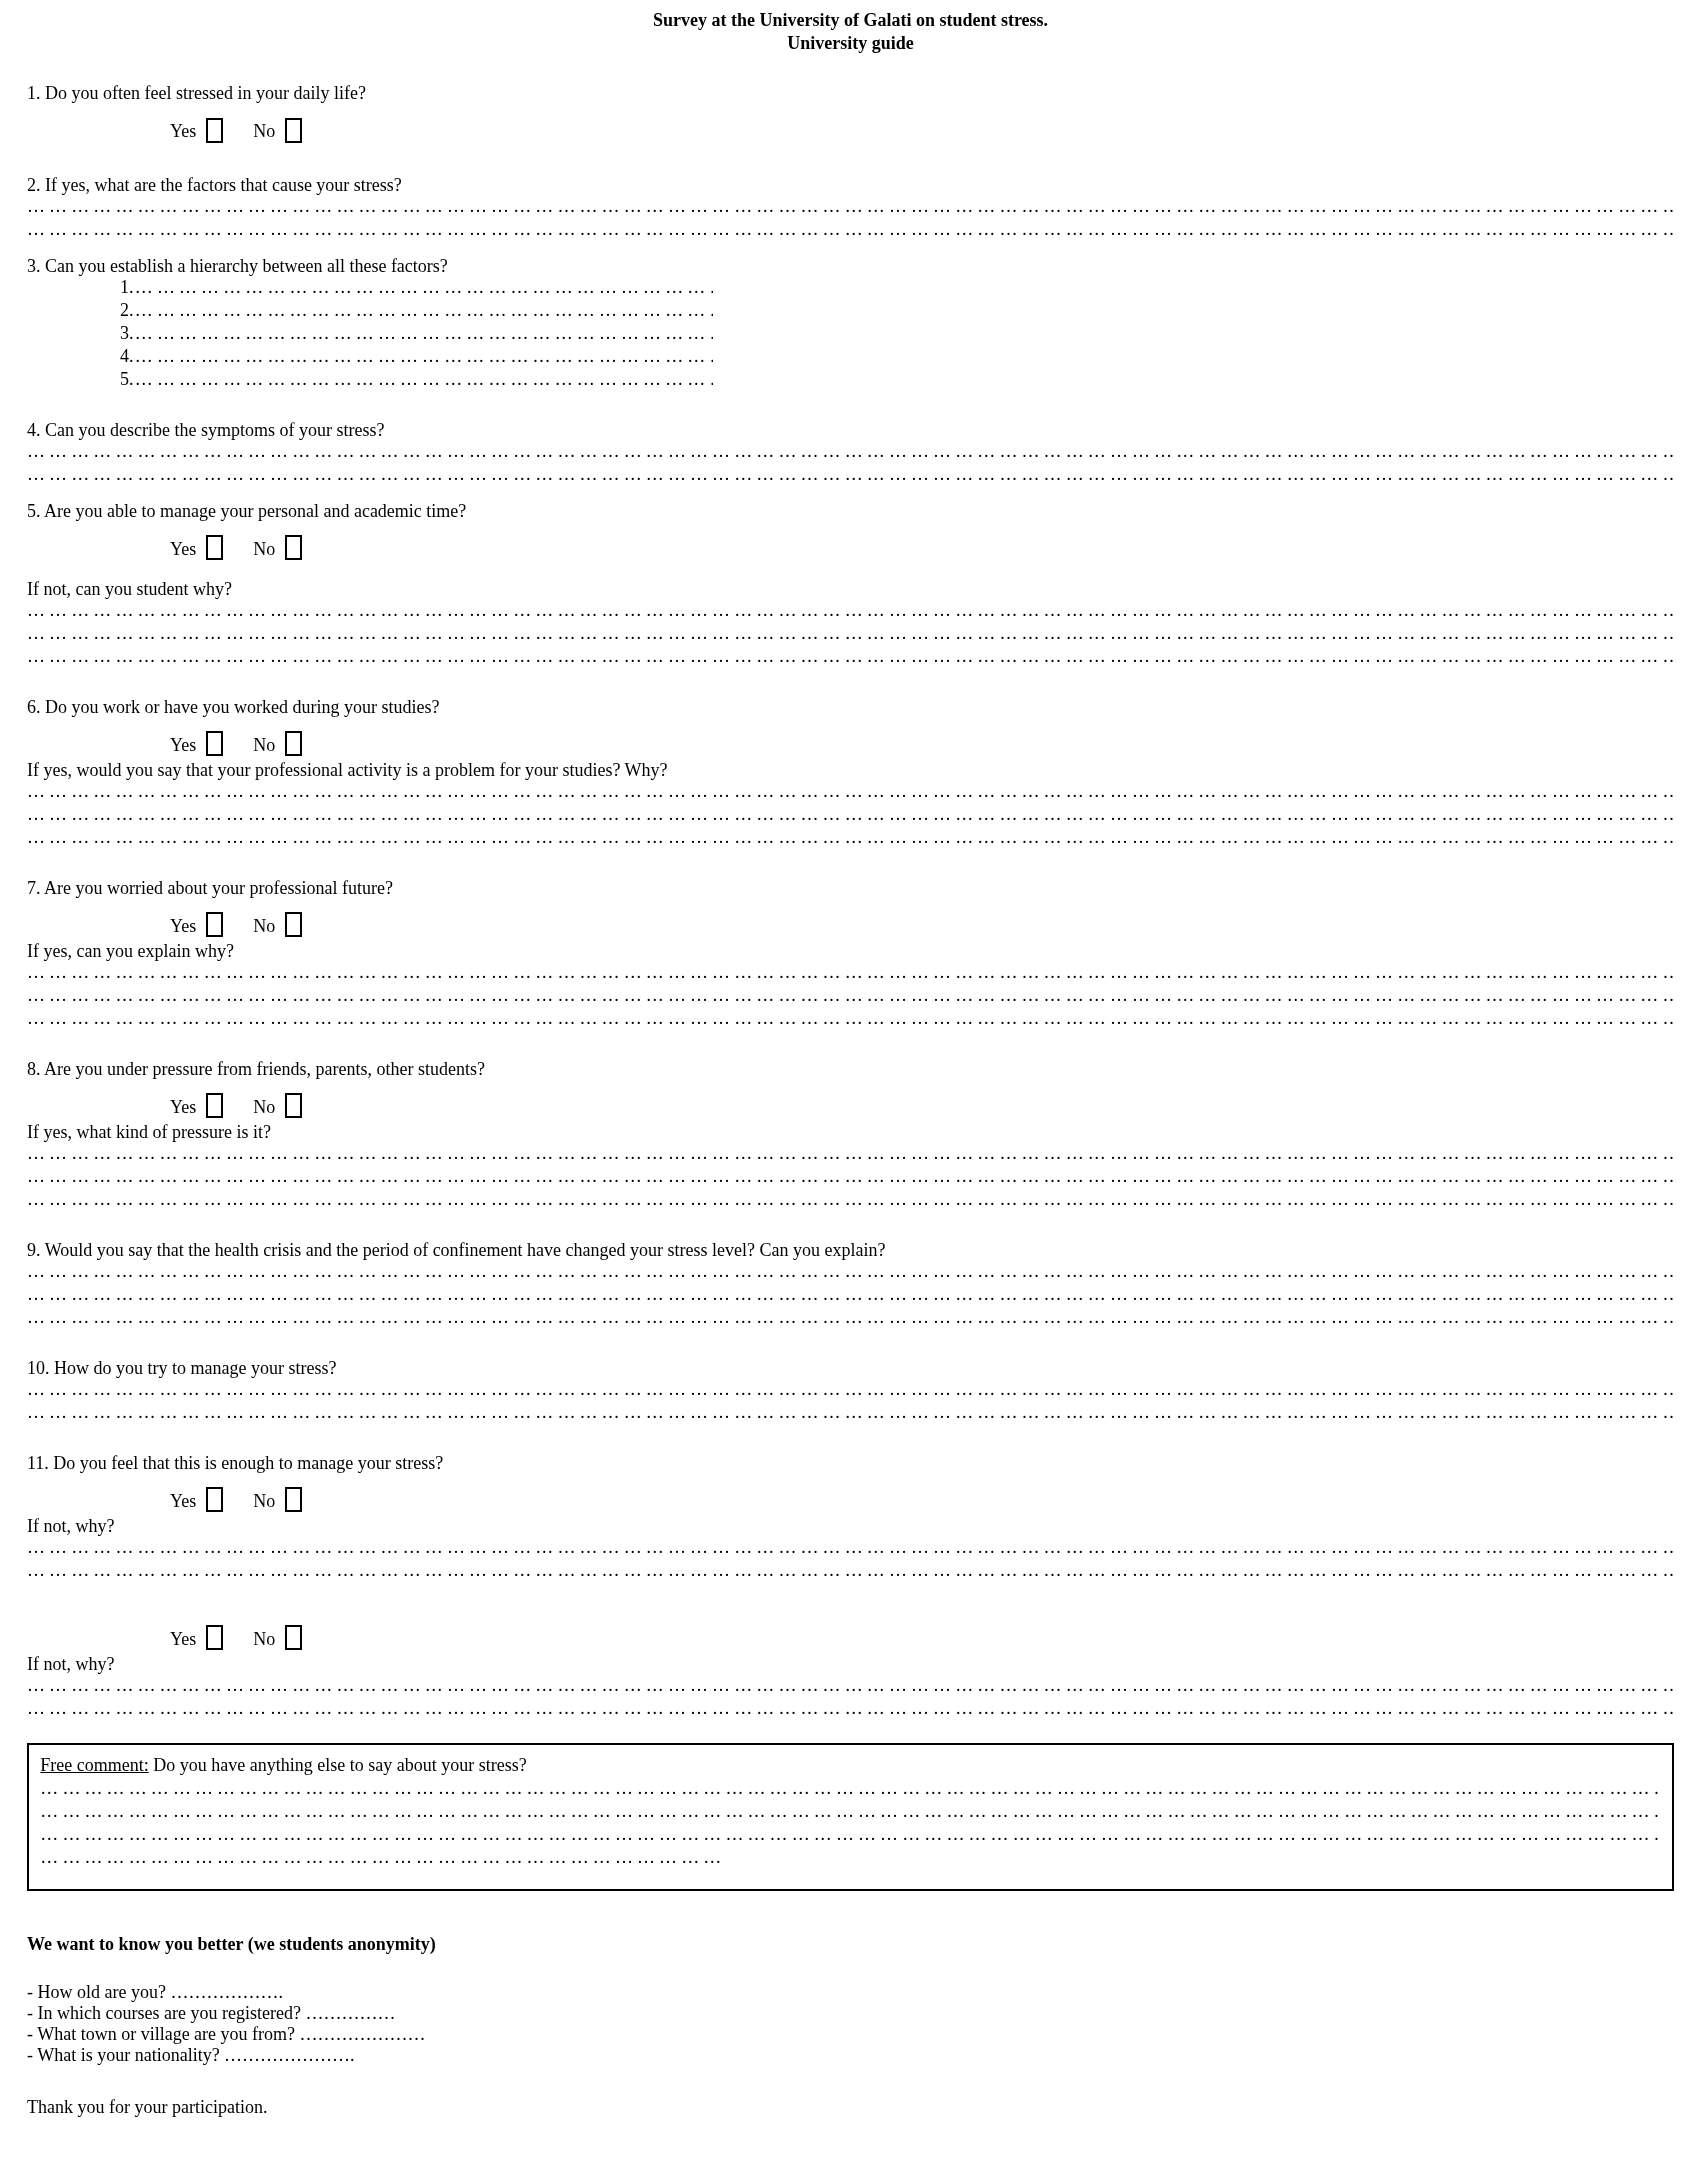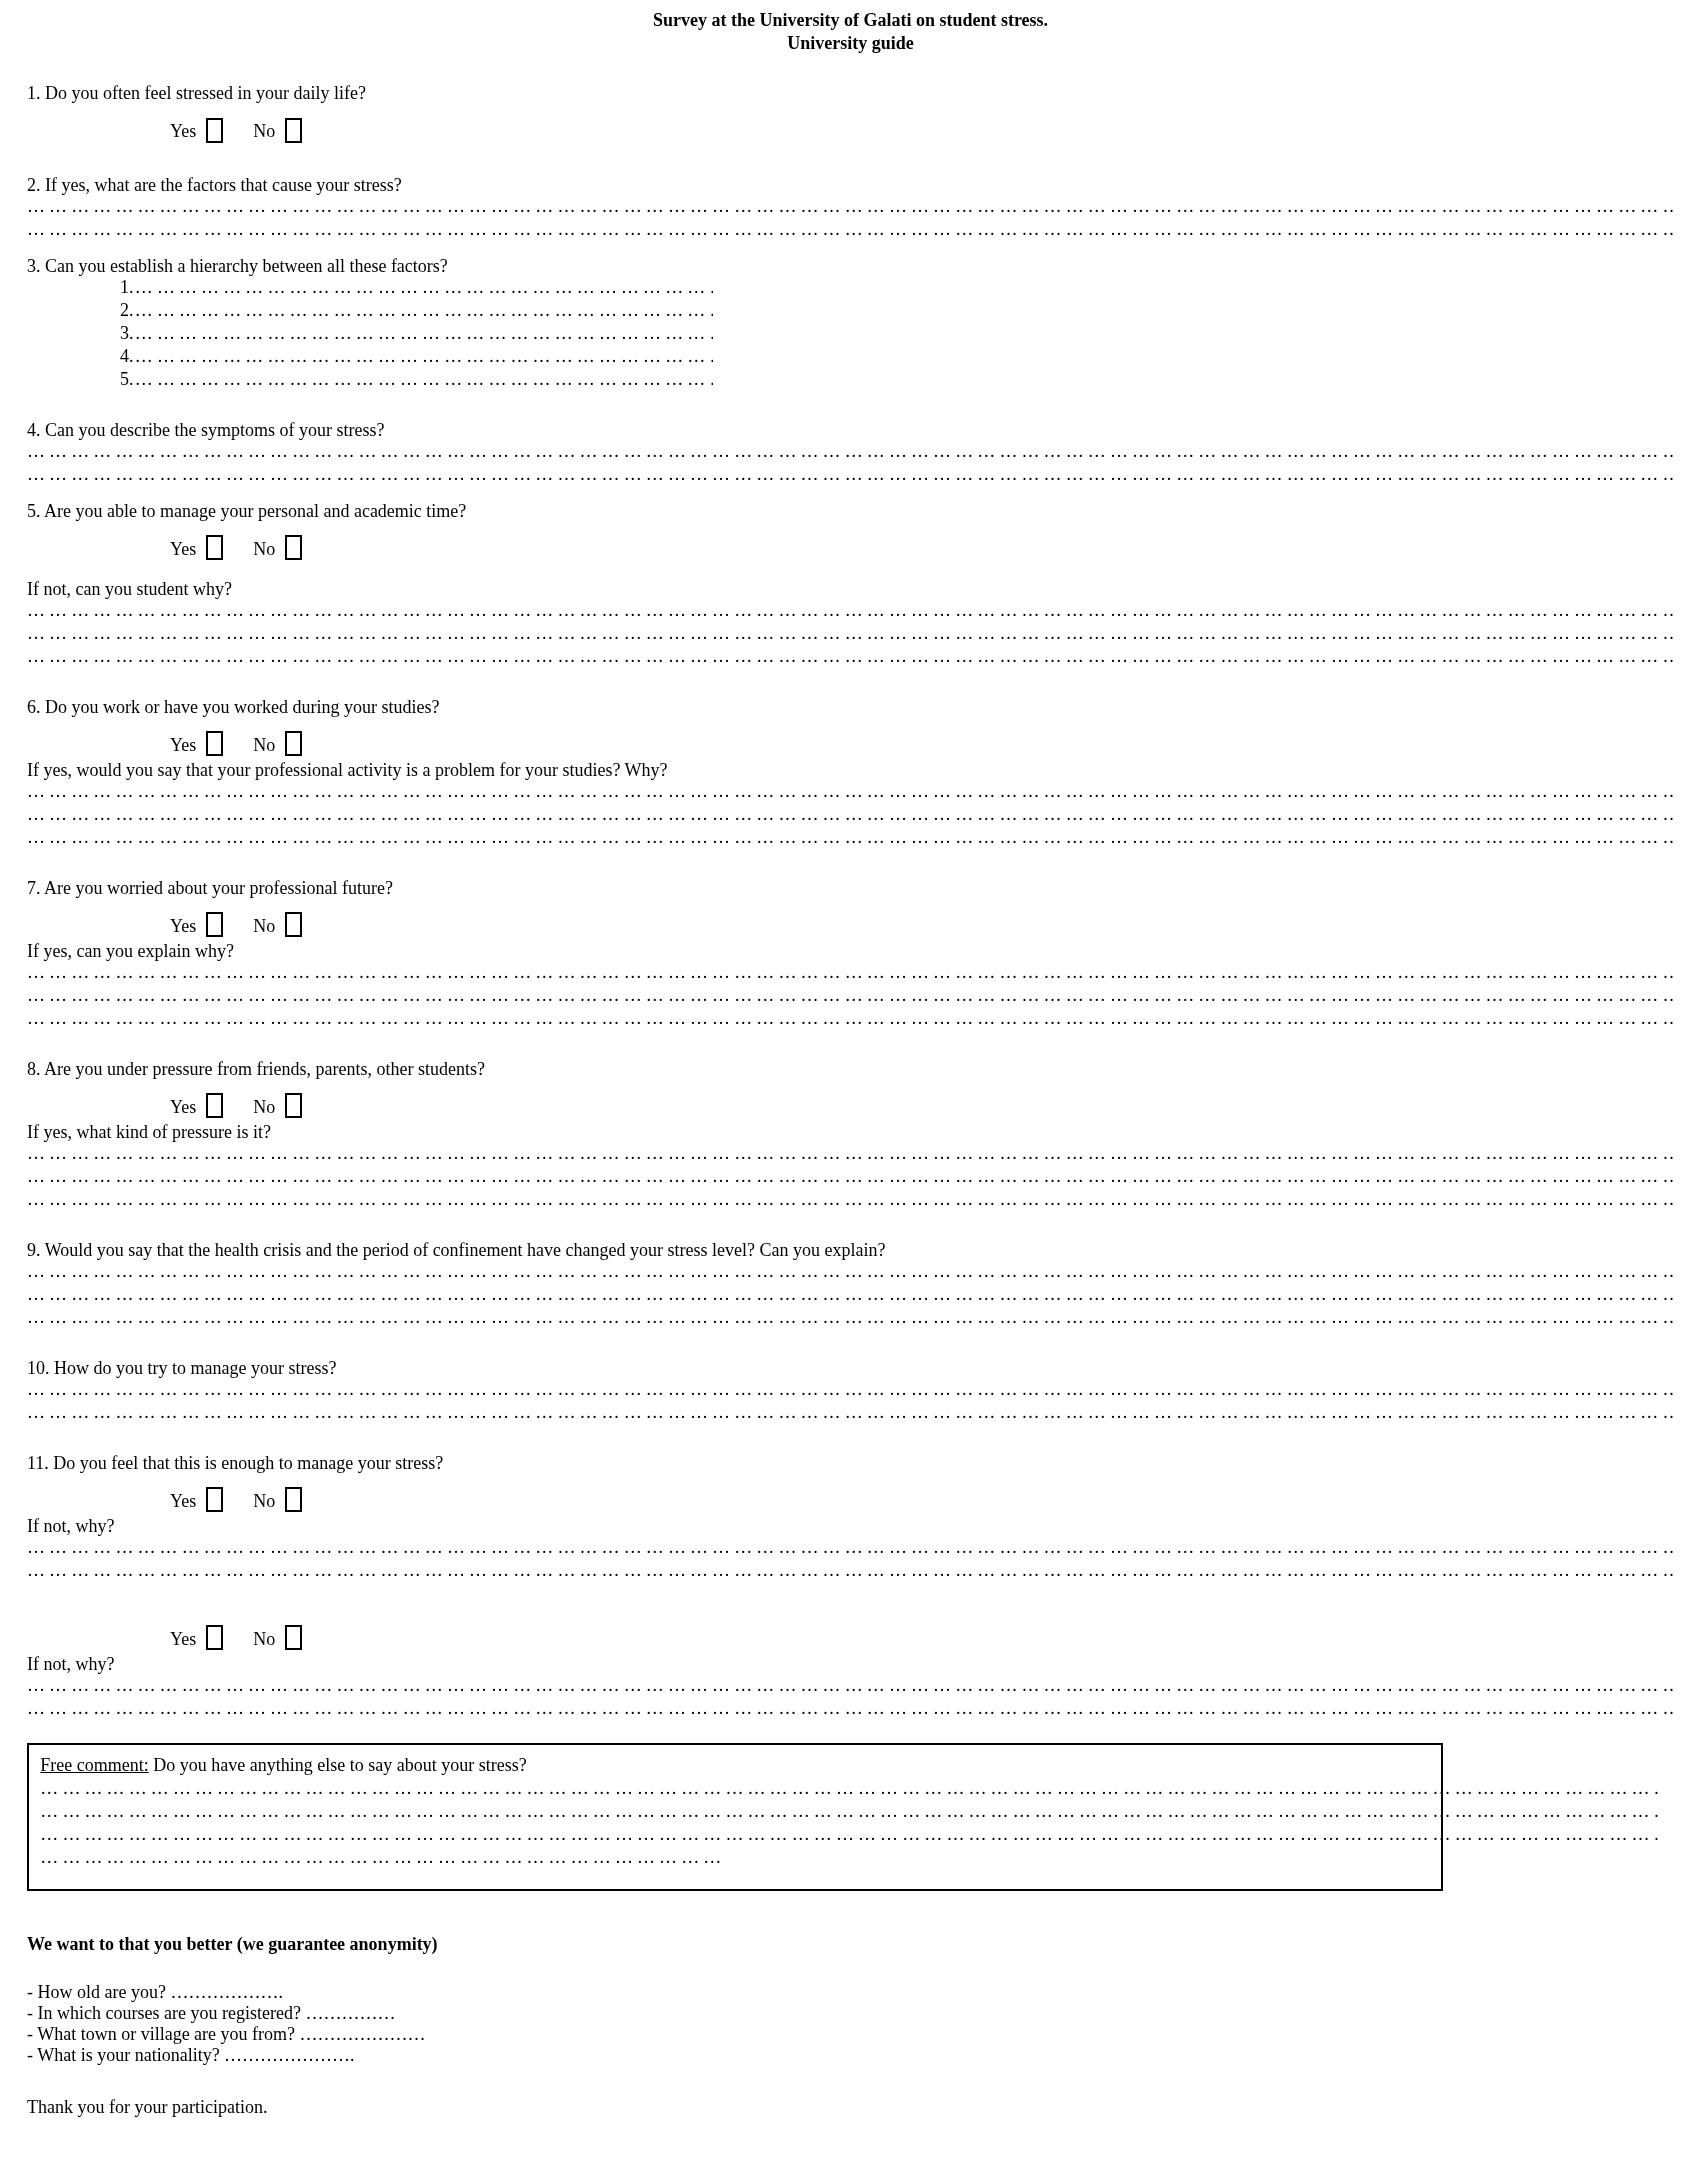--- a/index.html
+++ b/index.html
@@ -111,21 +111,21 @@
     letter-spacing: 4.1px;
     white-space: nowrap;
     overflow: hidden;
     width: 578px;
   }
 
   
   .free-box {
     border: 2.2px solid #000;
     box-sizing: border-box;
-    width: 1416px;
+    width: 1647px;
     padding: 8.7px 11.3px 20px 11.3px;
     margin-top: 23.5px;
   }
   .free-title {
     font-size: 18px;
     line-height: 23.5px;
     white-space: nowrap;
   }
   .free-title .u { text-decoration: underline; }
   .free-box .dotline.full { width: 1621px; }
@@ -336,21 +336,21 @@
     </div>
 
     <div class="free-box">
       <div class="free-title"><span class="u">Free comment:</span><span> Do you have anything else to say about your stress?</span></div>
       <div class="dotline full">……………………………………………………………………………………………………………………………………………………………………………………………………………………………………………………………………………………………………………………………</div>
       <div class="dotline full">……………………………………………………………………………………………………………………………………………………………………………………………………………………………………………………………………………………………………………………………</div>
       <div class="dotline full">……………………………………………………………………………………………………………………………………………………………………………………………………………………………………………………………………………………………………………………………</div>
       <div class="dotline tail">………………………………………………………………………………………………………</div>
     </div>
 
-    <div class="footer-head">We want to that you better (we guarantee anonymity)</div>
+    <div class="footer-head">We want to know you better (we students anonymity)</div>
 
     <div class="bullet-list">
       <div class="bullet-row">- How old are you? ……………….</div>
       <div class="bullet-row">- In which courses are you registered? ……………</div>
       <div class="bullet-row">- What town or village are you from? …………………</div>
       <div class="bullet-row">- What is your nationality? ………………….</div>
     </div>
 
     <div class="thanks">Thank you for your participation.</div>
 

